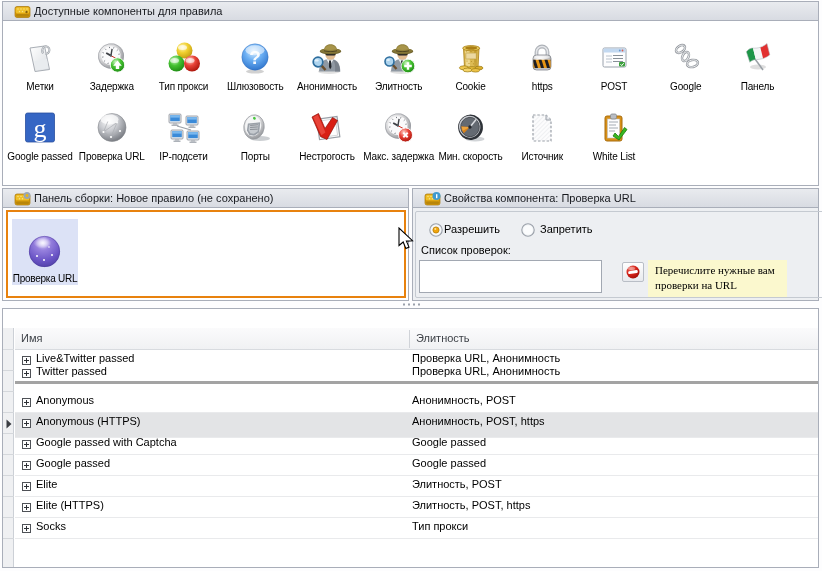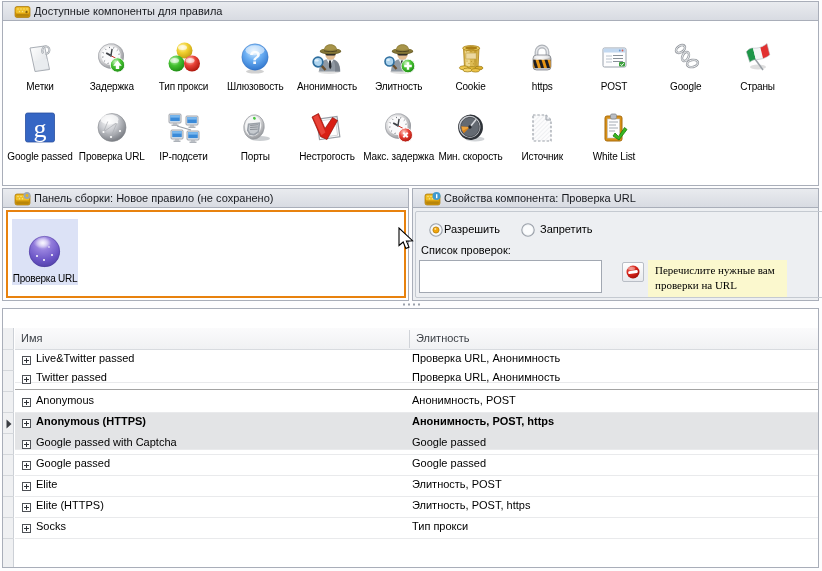--- a/index.html
+++ b/index.html
@@ -241,21 +241,21 @@
           <svg width="32" height="32" viewBox="0 0 32 32">
             <ellipse cx="16" cy="25" rx="8" ry="2.6" fill="#000" opacity="0.13"></ellipse>
 <line x1="8" y1="10" x2="21" y2="28" stroke="#9aa0a6" stroke-width="1.5"></line>
 <g transform="rotate(-14 16 11)">
 <path d="M5,7 C8,4.5 11,4.5 12.3,5 L12.3,17 C10.5,16.3 8,16.5 5.8,18 Z" fill="#1e9648"></path>
 <path d="M12.3,5 C14.5,5.8 17.3,6.2 19.6,6 L19.6,17.6 C17.5,17.6 14.8,17.4 12.3,17 Z" fill="#f4f6f6"></path>
 <path d="M19.6,6 C22.5,5.8 25,5 27,4 L27,15.6 C24.6,16.8 22,17.5 19.6,17.6 Z" fill="#e23030"></path>
 <path d="M5,7 C8,4.5 11,4.5 12.3,5 C14.5,5.8 17.3,6.2 19.6,6 C22.5,5.8 25,5 27,4 L27,15.6 C24.6,16.8 22,17.5 19.6,17.6 C17.5,17.6 14.8,17.4 12.3,17 C10.5,16.3 8,16.5 5.8,18 Z" fill="none" stroke="#b0b4ba" stroke-width="0.5"></path>
 </g>
           </svg>
-          <div class="lb">Страны</div>
+          <div class="lb">Панель</div>
         </div>
         <div class="it" style="left:1px; top:110px;">
           <svg width="32" height="32" viewBox="0 0 32 32">
             <rect x="1.5" y="1" width="29" height="29" rx="2" fill="#3566c4" stroke="#2a4f9e" stroke-width="0.8"></rect>
 <text x="16" y="24.5" font-family="Liberation Serif,serif" font-size="26" fill="#fff" text-anchor="middle">g</text>
           </svg>
           <div class="lb">Google passed</div>
         </div>
         <div class="it" style="left:72.75px; top:110px;">
           <svg width="32" height="32" viewBox="0 0 32 32">
@@ -559,41 +559,41 @@
         <div style="position:absolute;left:12px;top:22px;right:0;height:33px;border-bottom:1px solid #e9eaec;">
     <svg width="9" height="9" style="position:absolute;left:7px;top:6px;">
             <rect x="0.5" y="0.5" width="8" height="8" fill="#fdfdfd" stroke="#4e5156"></rect>
             <line x1="2" y1="4.5" x2="7" y2="4.5" stroke="#2e3136" stroke-width="1"></line>
             <line x1="4.5" y1="2" x2="4.5" y2="7" stroke="#2e3136" stroke-width="1"></line>
           </svg>
     <div class="cell" style="position:absolute;left:21px;top:2px;">Live&amp;Twitter passed</div>
     <div class="cell" style="position:absolute;left:397px;top:2px;">Проверка URL, Анонимность</div>
   </div>
         <div style="position:absolute;left:0;top:42px;width:11px;height:1px;background:#d4d7db;"></div>
-        <div style="position:absolute;left:12px;top:41px;right:0;height:21px;border-bottom:1px solid #a3a3a3;">
+        <div style="position:absolute;left:12px;top:35px;right:0;height:21px;border-bottom:3px solid #a3a3a3;">
     <svg width="9" height="9" style="position:absolute;left:7px;top:6px;">
             <rect x="0.5" y="0.5" width="8" height="8" fill="#fdfdfd" stroke="#4e5156"></rect>
             <line x1="2" y1="4.5" x2="7" y2="4.5" stroke="#2e3136" stroke-width="1"></line>
             <line x1="4.5" y1="2" x2="4.5" y2="7" stroke="#2e3136" stroke-width="1"></line>
           </svg>
     <div class="cell" style="position:absolute;left:21px;top:2px;">Twitter passed</div>
     <div class="cell" style="position:absolute;left:397px;top:2px;">Проверка URL, Анонимность</div>
   </div>
         <div style="position:absolute;left:0;top:63px;width:11px;height:1px;background:#d4d7db;"></div>
         <div style="position:absolute;left:12px;top:64px;right:0;height:21px;border-bottom:1px solid #e9eaec;">
     <svg width="9" height="9" style="position:absolute;left:7px;top:6px;">
             <rect x="0.5" y="0.5" width="8" height="8" fill="#fdfdfd" stroke="#4e5156"></rect>
             <line x1="2" y1="4.5" x2="7" y2="4.5" stroke="#2e3136" stroke-width="1"></line>
             <line x1="4.5" y1="2" x2="4.5" y2="7" stroke="#2e3136" stroke-width="1"></line>
           </svg>
     <div class="cell" style="position:absolute;left:21px;top:2px;">Anonymous</div>
     <div class="cell" style="position:absolute;left:397px;top:2px;">Анонимность, POST</div>
   </div>
         <div style="position:absolute;left:0;top:84px;width:11px;height:1px;background:#d4d7db;"></div>
-        <div style="position:absolute;left:12px;top:85px;right:0;height:37px;background:#e3e4e6;border-bottom:1px solid #e9eaec;font-weight:bold;">
+        <div style="position:absolute;left:12px;top:85px;right:0;height:25px;background:#e3e4e6;border-bottom:1px solid #e9eaec;">
     <svg width="9" height="9" style="position:absolute;left:7px;top:6px;">
             <rect x="0.5" y="0.5" width="8" height="8" fill="#fdfdfd" stroke="#4e5156"></rect>
             <line x1="2" y1="4.5" x2="7" y2="4.5" stroke="#2e3136" stroke-width="1"></line>
             <line x1="4.5" y1="2" x2="4.5" y2="7" stroke="#2e3136" stroke-width="1"></line>
           </svg>
     <div class="cell" style="position:absolute;left:21px;top:2px;">Anonymous (HTTPS)</div>
     <div class="cell" style="position:absolute;left:397px;top:2px;">Анонимность, POST, https</div>
   </div>
         <div style="position:absolute;left:0;top:105px;width:11px;height:1px;background:#d4d7db;"></div>
         <svg width="6" height="10" style="position:absolute;left:3px;top:91px;">

